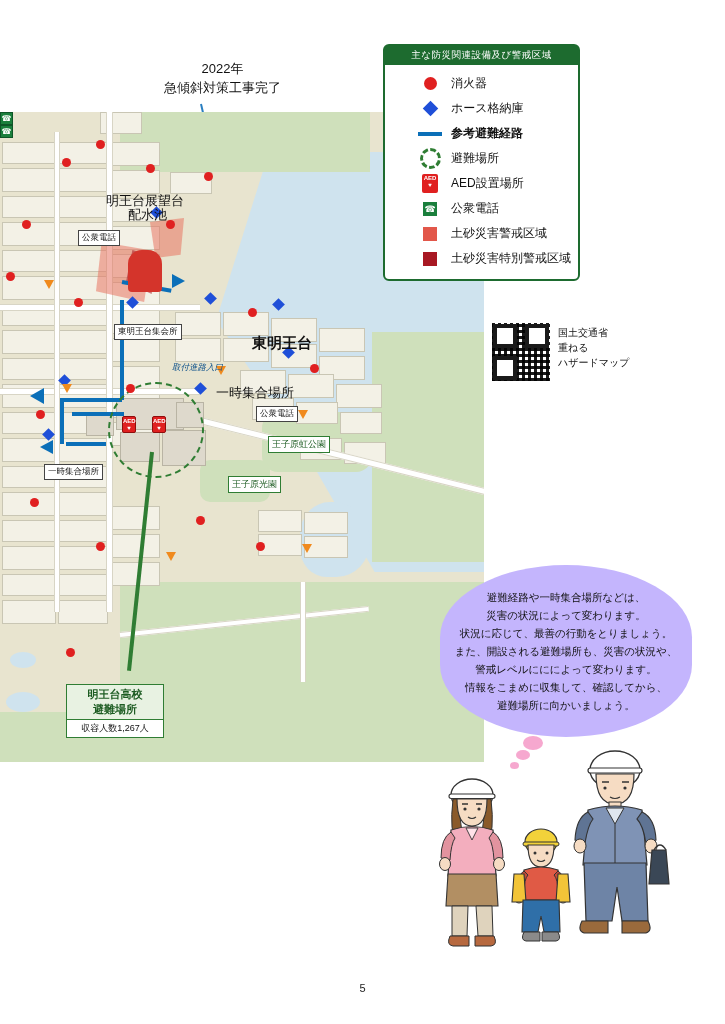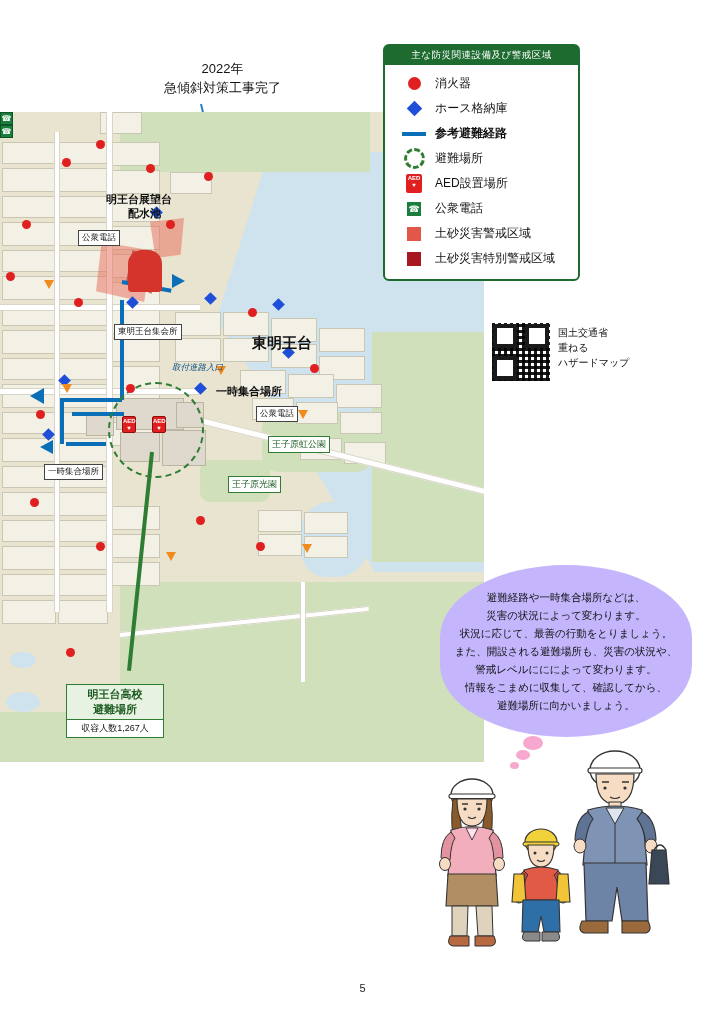--- a/index.html
+++ b/index.html
@@ -127,24 +127,23 @@
   .m-shelter {
     width: 22px; height: 22px;
     border: 2.5px dashed #2f7d33;
     border-radius: 50%;
     background: transparent;
   }
 
   
   .lbl {
     position: absolute;
-    font-size: 11px;
+    font-size: 13px;
     color: #111;
     white-space: nowrap;
-    font-weight: bold;
   }
   .lbl-box {
     position: absolute;
     font-size: 8.5px;
     color: #111;
     background: #fff;
     border: 1px solid #444;
     padding: 1px 3px;
     white-space: nowrap;
   }
@@ -201,20 +200,21 @@
   .legend-title {
     background: #1d6b2f;
     color: #fff;
     font-size: 9.5px;
     text-align: center;
     padding: 3px 0;
     letter-spacing: 0.5px;
   }
   .legend-body {
     padding: 6px 0 8px 0;
+    margin-left: 16px;
   }
   .legend-row {
     display: flex;
     align-items: center;
     height: 25px;
     padding-left: 14px;
   }
   .legend-ico {
     width: 30px;
     display: flex;

